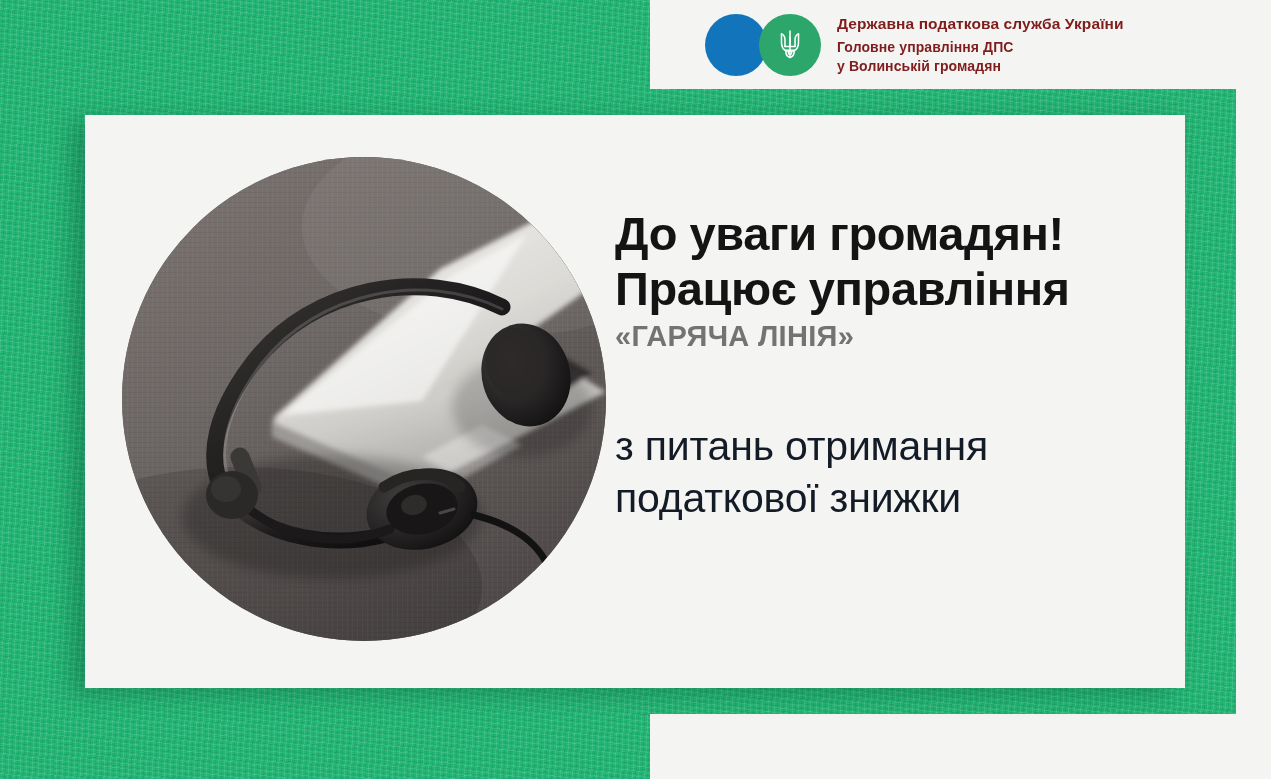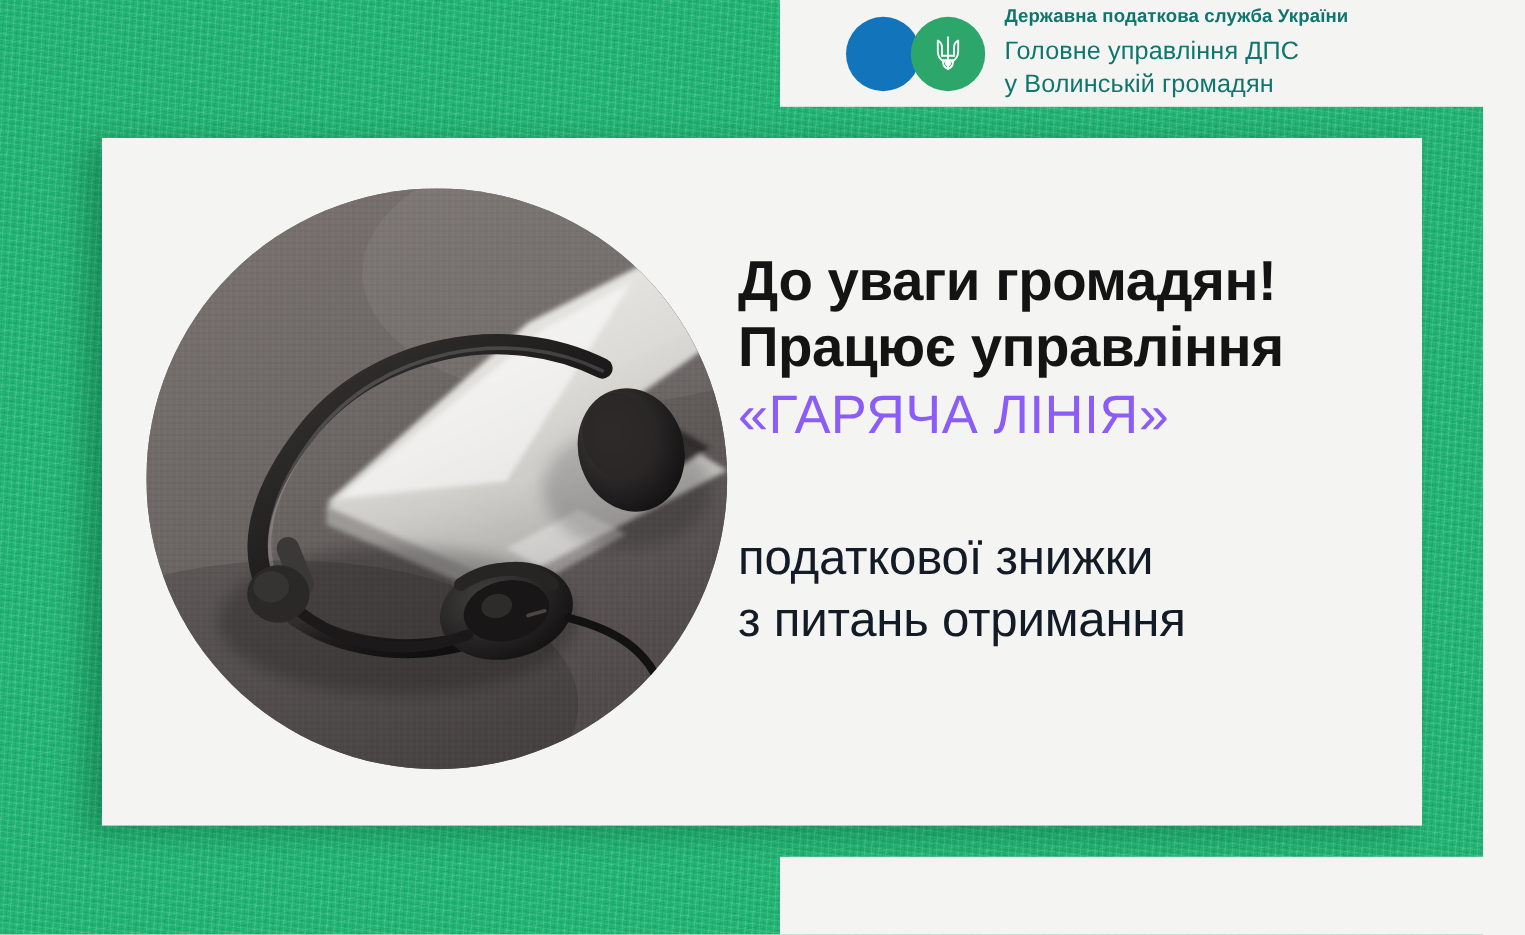--- a/index.html
+++ b/index.html
@@ -108,32 +108,32 @@
     display: flex;
     align-items: center;
     justify-content: center;
   }
   .mark-green svg { display: block; }
 
   .brand-text {
     display: flex;
     flex-direction: column;
     justify-content: center;
-    color: #0f766e;
+    color: #7f1d1d;
   }
   .brand-line-1 {
     font-size: 15.5px;
     font-weight: bold;
     letter-spacing: 0.1px;
     line-height: 1.45;
     white-space: nowrap;
   }
   .brand-line-2, .brand-line-3 {
-    font-size: 21px;
-    font-weight: normal;
+    font-size: 14px;
+    font-weight: bold;
     letter-spacing: 0.1px;
     line-height: 1.35;
     white-space: nowrap;
   }
   .brand-line-2 { margin-top: 3px; }
 
   
   .card {
     position: absolute;
     left: 85px;
@@ -170,23 +170,23 @@
     font-size: 47px;
     font-weight: bold;
     line-height: 1.16;
     letter-spacing: -0.4px;
     margin: 0;
     color: #141414;
   }
   .headline .hl-line { display: block; white-space: nowrap; }
   .hotline {
     display: block;
-    color: #8b5cf6;
-    font-size: 45px;
-    font-weight: normal;
+    color: #737373;
+    font-size: 29px;
+    font-weight: bold;
     letter-spacing: 0.3px;
     margin-top: 4px;
     white-space: nowrap;
   }
   .subcopy {
     margin: 66px 0 0 0;
     font-size: 41px;
     font-weight: normal;
     line-height: 1.27;
     color: #131B26;
@@ -340,20 +340,20 @@
       </svg>
     </div>
 
     <div class="copy">
       <h1 class="headline">
         <span class="hl-line">До уваги громадян!</span>
         <span class="hl-line">Працює управління</span>
         <span class="hotline">«ГАРЯЧА ЛІНІЯ»</span>
       </h1>
       <p class="subcopy">
+        <span class="sub-line">з питань отримання</span>
         <span class="sub-line">податкової знижки</span>
-        <span class="sub-line">з питань отримання</span>
       </p>
     </div>
 
   </div>
 
 </div>
 
 </body></html>

